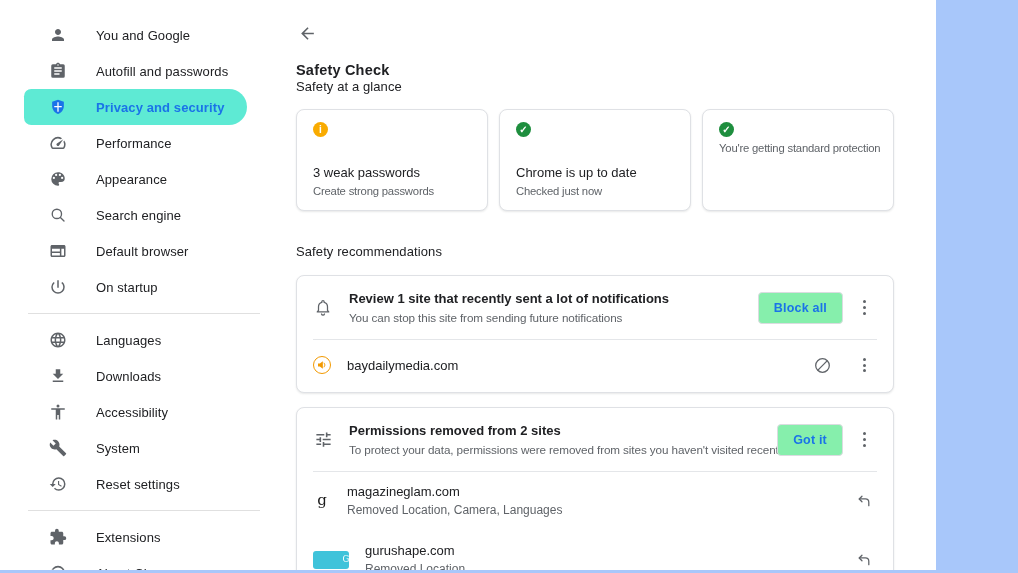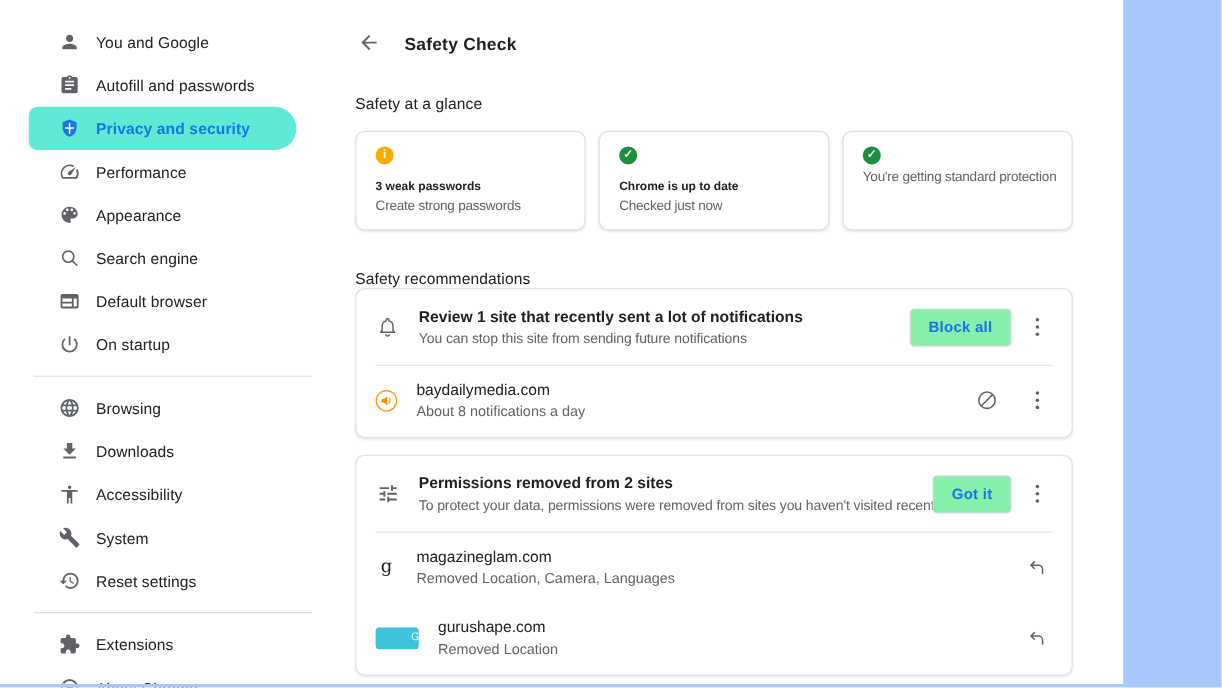--- a/index.html
+++ b/index.html
@@ -9,56 +9,56 @@
     font-family:"Liberation Sans", sans-serif; color:#202124;
     -webkit-font-smoothing:antialiased;
   }
   
   .stripe-right { position:absolute; top:0; left:936px; width:82px; height:573px; background:#a8c7fa; z-index:6; }
   .stripe-bottom { position:absolute; left:0; bottom:0; width:1018px; height:3px; background:#a8c7fa; z-index:6; }
 
   
   .sidebar { position:absolute; left:0; top:0; width:260px; padding-top:17px; background:#fff; }
   .nav-item {
-    height:36px; display:flex; align-items:center; gap:12px;
+    height:36px; display:flex; align-items:center; gap:28px;
     margin-left:24px; margin-right:13px; padding-left:24px;
     border-radius:8px 20px 20px 8px; cursor:pointer;
     font-size:13px; color:#202124; letter-spacing:.1px;
   }
   .nav-item .nicon { width:20px; height:20px; flex:0 0 20px; display:flex; align-items:center; justify-content:center; }
   .nav-item svg { display:block; }
   .nav-item.selected { background:#5eead4; color:#1a73e8; font-weight:bold; }
   .nav-divider { height:1px; background:#e0e0e0; margin:8px 0 8px 28px; }
 
   
   .main { position:absolute; left:296px; top:0; width:598px; }
-  .page-header { margin-top:24px; display:flex; align-items:flex-end; gap:19px; height:22px; }
+  .page-header { margin-top:24px; display:flex; align-items:flex-start; gap:19px; height:22px;flex-direction:column; }
   .back-btn { width:22px; height:22px; display:flex; align-items:center; justify-content:center; cursor:pointer; border-radius:50%; }
   .page-title { font-size:14.5px; color:#202124; letter-spacing:.2px; }
   .section-label { margin-top:33px; font-size:13px; color:#202124; letter-spacing:.1px; }
 
   
   .glance-row { margin-top:15px; display:flex; gap:11px; }
   .glance-card {
     flex:1; background:#fff; border:1px solid #dfe1e5; border-radius:8px;
     padding:12px 6px 13px 16px; box-shadow:0 1px 2px rgba(60,64,67,.12); cursor:pointer;
   }
   .dot-icon {
     width:15px; height:15px; border-radius:50%; color:#fff;
     display:flex; align-items:center; justify-content:center;
     font-size:10px; font-weight:bold; line-height:1;
   }
   .dot-warning { background:#f9ab00; }
   .dot-ok { background:#1e8e3e; }
-  .glance-title { margin-top:13px; font-size:10px; font-weight:bold; color:#202124; white-space:nowrap; }
+  .glance-title { margin-top:28px; font-size:13px; font-weight:normal; color:#202124; white-space:nowrap; }
   .glance-sub { margin-top:5px; font-size:11.3px; letter-spacing:-0.2px; color:#5f6368; white-space:nowrap; }
 
   
   .reco-card {
-    background:#fff; border:1px solid #dfe1e5; border-radius:8px;
+    margin-top:16px; background:#fff; border:1px solid #dfe1e5; border-radius:8px;
     box-shadow:0 1px 2px rgba(60,64,67,.12);
   }
   .reco-card + .reco-card { margin-top:14px; }
   .reco-header { display:flex; align-items:center; gap:16px; padding:15px 16px; }
   .lead-icon { width:20px; height:20px; flex:0 0 20px; display:flex; align-items:center; justify-content:center; }
   .reco-text { flex:1; min-width:0; }
   .reco-title { font-size:13px; font-weight:bold; color:#202124; white-space:nowrap; }
   .reco-sub { margin-top:5px; font-size:11.7px; letter-spacing:-0.1px; color:#5f6368; white-space:nowrap; }
   .reco-actions { display:flex; align-items:center; gap:8px; }
   .text-btn {
@@ -164,21 +164,21 @@
   </div>
 
   <div class="nav-divider"></div>
 
   <div class="nav-item">
     <span class="nicon">
       <svg width="18" height="18" viewBox="0 0 24 24">
           <path fill="#5f6368" d="M11.99 2C6.47 2 2 6.48 2 12s4.47 10 9.99 10C17.52 22 22 17.52 22 12S17.52 2 11.99 2zm6.93 6h-2.95a15.65 15.65 0 0 0-1.38-3.56A8.03 8.03 0 0 1 18.92 8zM12 4.04c.83 1.2 1.48 2.53 1.91 3.96h-3.82A13.6 13.6 0 0 1 12 4.04zM4.26 14C4.1 13.36 4 12.69 4 12s.1-1.36.26-2h3.38c-.08.66-.14 1.32-.14 2 0 .68.06 1.34.14 2H4.26zm.82 2h2.95c.32 1.25.78 2.45 1.38 3.56A7.99 7.99 0 0 1 5.08 16zm2.95-8H5.08a7.99 7.99 0 0 1 4.33-3.56A15.65 15.65 0 0 0 8.03 8zM12 19.96a13.6 13.6 0 0 1-1.91-3.96h3.82c-.43 1.43-1.08 2.76-1.91 3.96zM14.34 14H9.66c-.09-.66-.16-1.32-.16-2 0-.68.07-1.35.16-2h4.68c.09.65.16 1.32.16 2 0 .68-.07 1.34-.16 2zm.25 5.56c.6-1.11 1.06-2.31 1.38-3.56h2.95a8.03 8.03 0 0 1-4.33 3.56zM16.36 14c.08-.66.14-1.32.14-2 0-.68-.06-1.34-.14-2h3.38c.16.64.26 1.31.26 2s-.1 1.36-.26 2h-3.38z"></path>
         </svg>
     </span>
-    <span>Browsing</span>
+    <span>Languages</span>
   </div>
 
   <div class="nav-item">
     <span class="nicon">
       <svg width="18" height="18" viewBox="0 0 24 24">
           <path fill="#5f6368" d="M19 9h-4V3H9v6H5l7 7 7-7zM5 18v2h14v-2H5z"></path>
         </svg>
     </span>
     <span>Downloads</span>
   </div>
@@ -290,21 +290,20 @@
     <div class="card-divider"></div>
     <div class="site-row">
       <span class="fav fav-ring">
         <svg width="10" height="10" viewBox="0 0 12 12">
             <path fill="#f29900" d="M1.2 4.2h2.2L7 1.4v9.2L3.4 7.8H1.2z"></path>
             <path d="M8.6 3.6a3.4 3.4 0 0 1 0 4.8" stroke="#f29900" stroke-width="1.1" fill="none" stroke-linecap="round"></path>
           </svg>
       </span>
       <div class="site-text">
         <div class="site-domain">baydailymedia.com</div>
-        <div class="site-detail">About 8 notifications a day</div>
       </div>
       <span class="icon-btn">
         <svg width="19" height="19" viewBox="0 0 24 24" fill="none" stroke="#5f6368" stroke-width="1.6">
             <circle cx="12" cy="12" r="8.6"></circle>
             <path d="M5.9 18.1L18.1 5.9"></path>
           </svg>
       </span>
       <span class="kebab">
           <i></i>
           <i></i>

